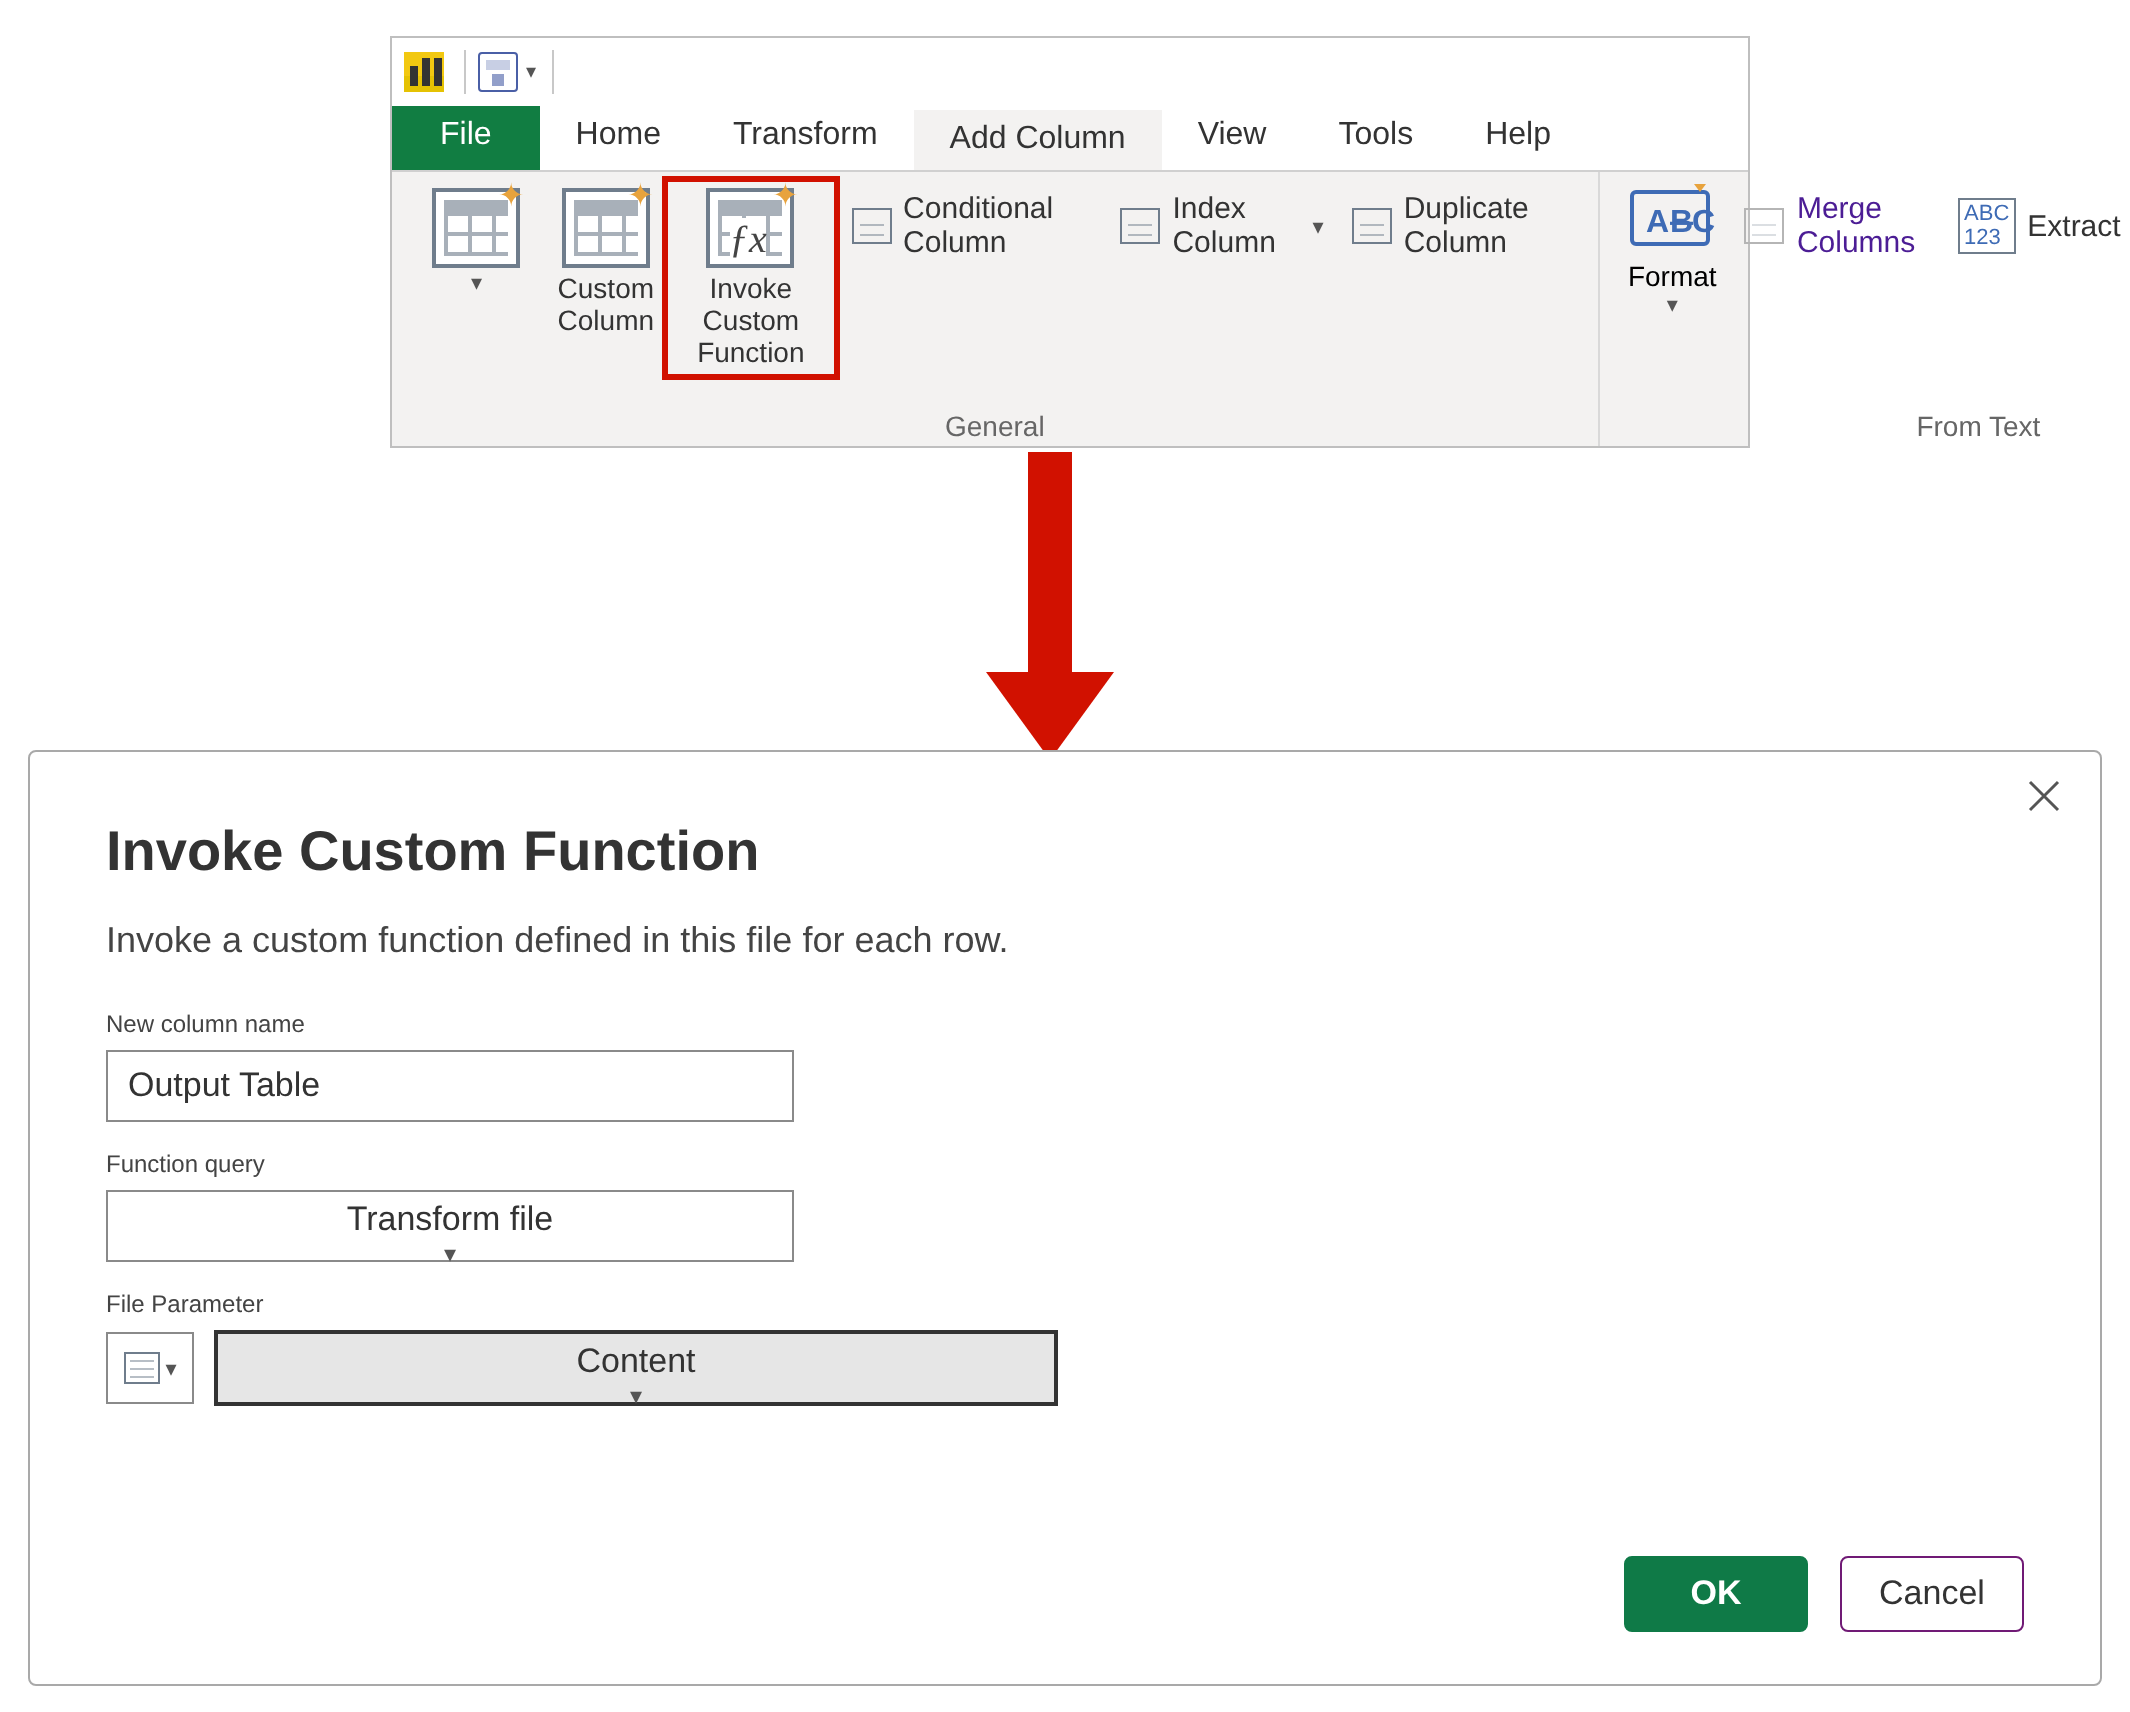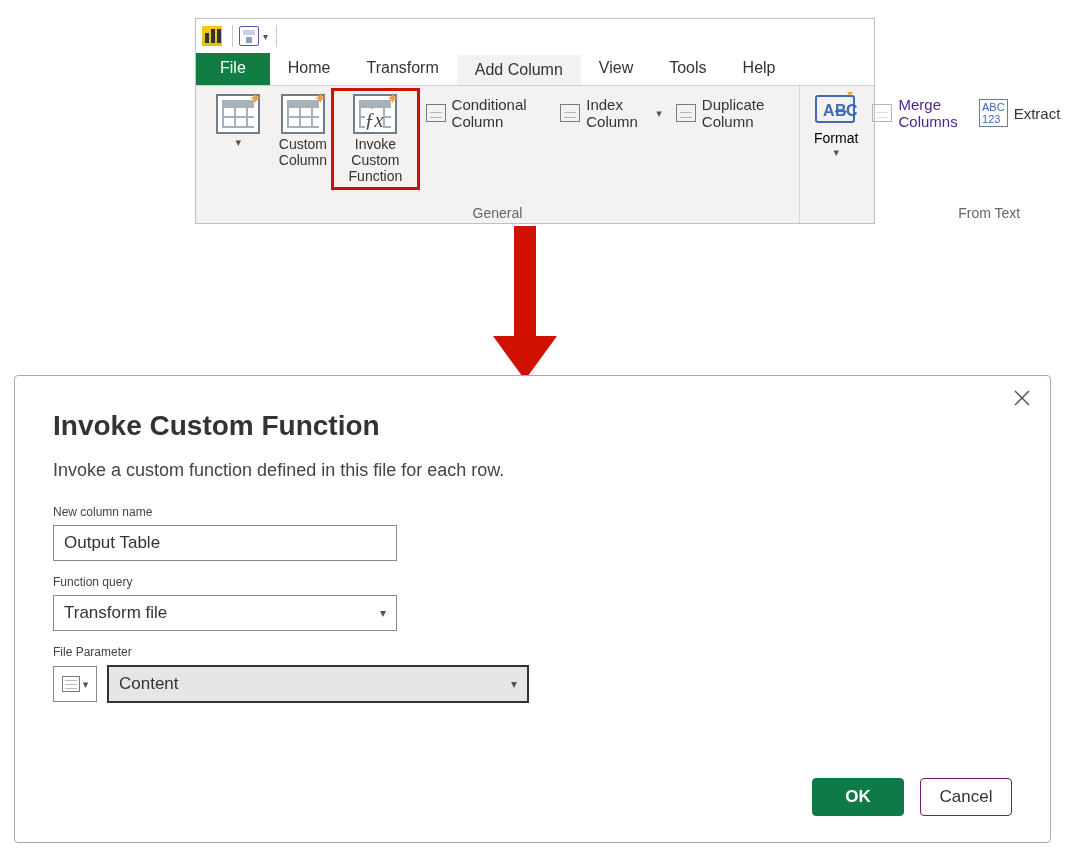--- a/index.html
+++ b/index.html
@@ -178,21 +178,21 @@
     .text-input {
       width:344px; height:36px;
       border:1px solid #8a8a8a;
       padding:4px 10px; font-size:17px; color:#333;
     }
     .select {
       width:344px; height:36px;
       border:1px solid #8a8a8a;
       padding:4px 10px; font-size:17px; color:#333;
       display:flex; align-items:center; justify-content:space-between;
-      background:#fff; cursor:pointer;
+      background:#fff; cursor:pointer;flex-direction:column;
     }
     .select.grey { background:#e6e6e6; border:2px solid #333; width:422px; height:38px;}
     .select .caret { color:#555; font-size:12px; }
     .field { margin-bottom:14px; }
     .type-picker {
       width:44px; height:36px;
       border:1px solid #8a8a8a; background:#fff;
       display:inline-flex; align-items:center; justify-content:center; gap:3px;
       vertical-align:top; cursor:pointer;
     }

